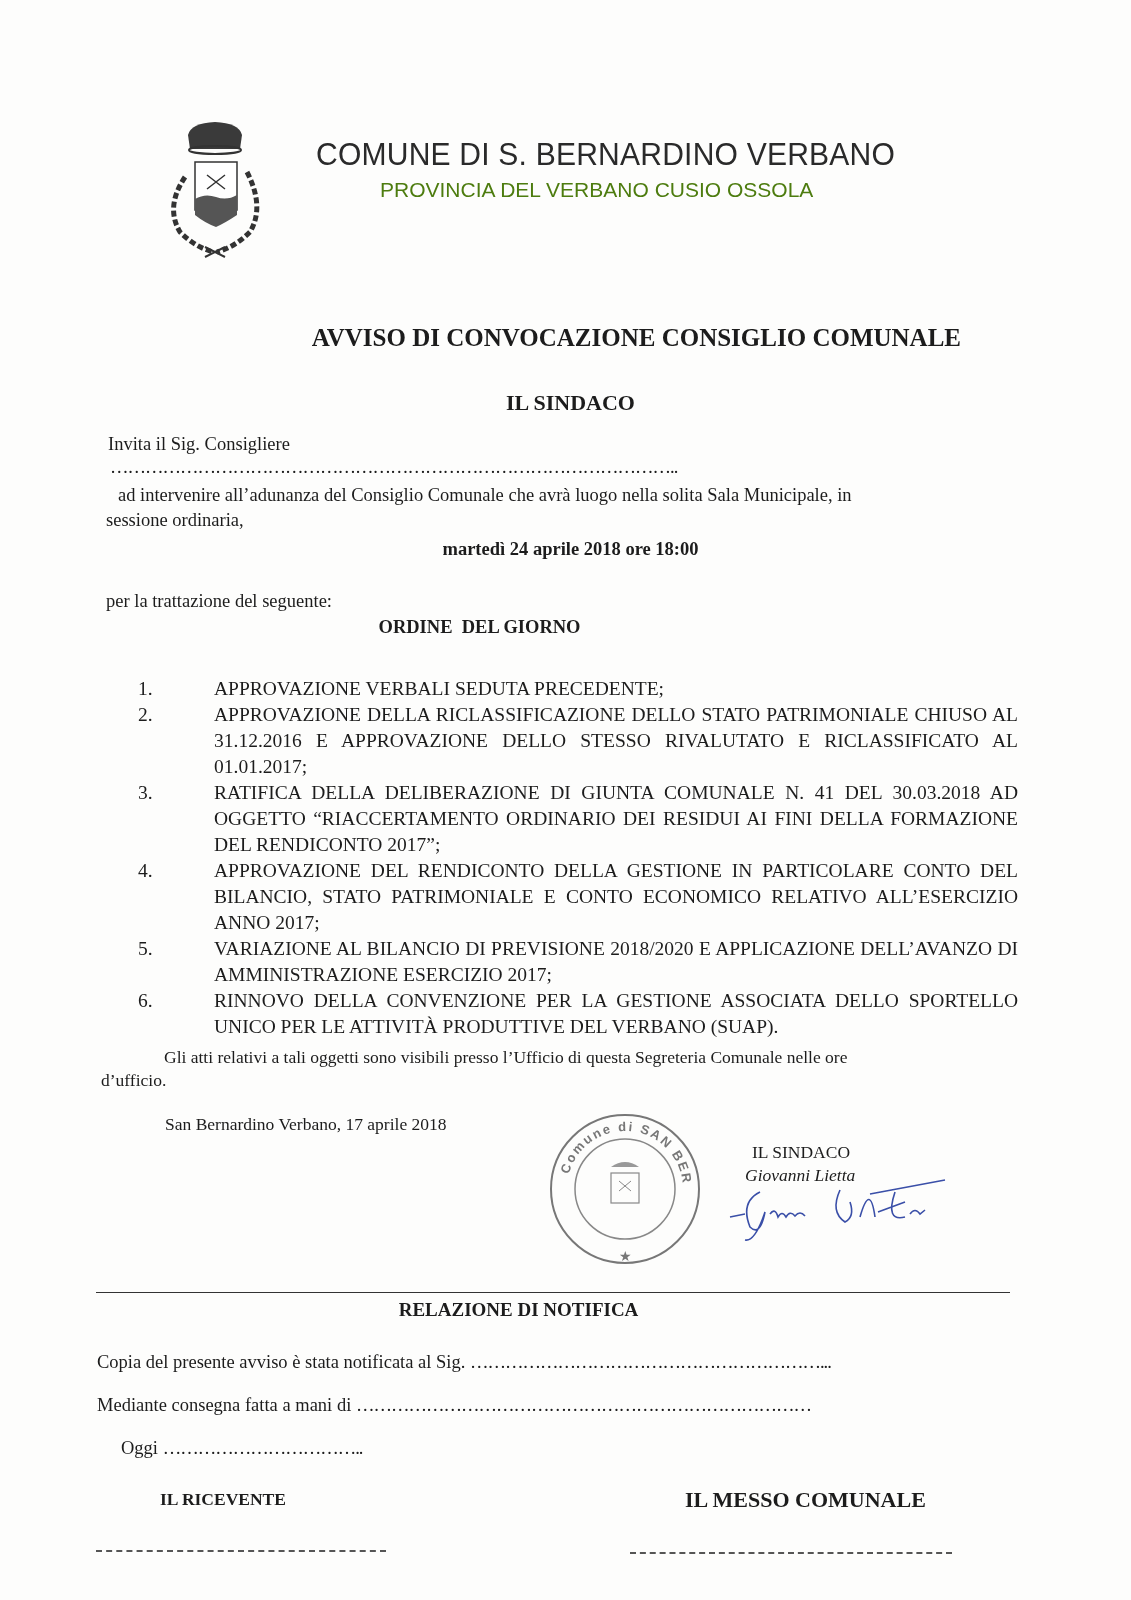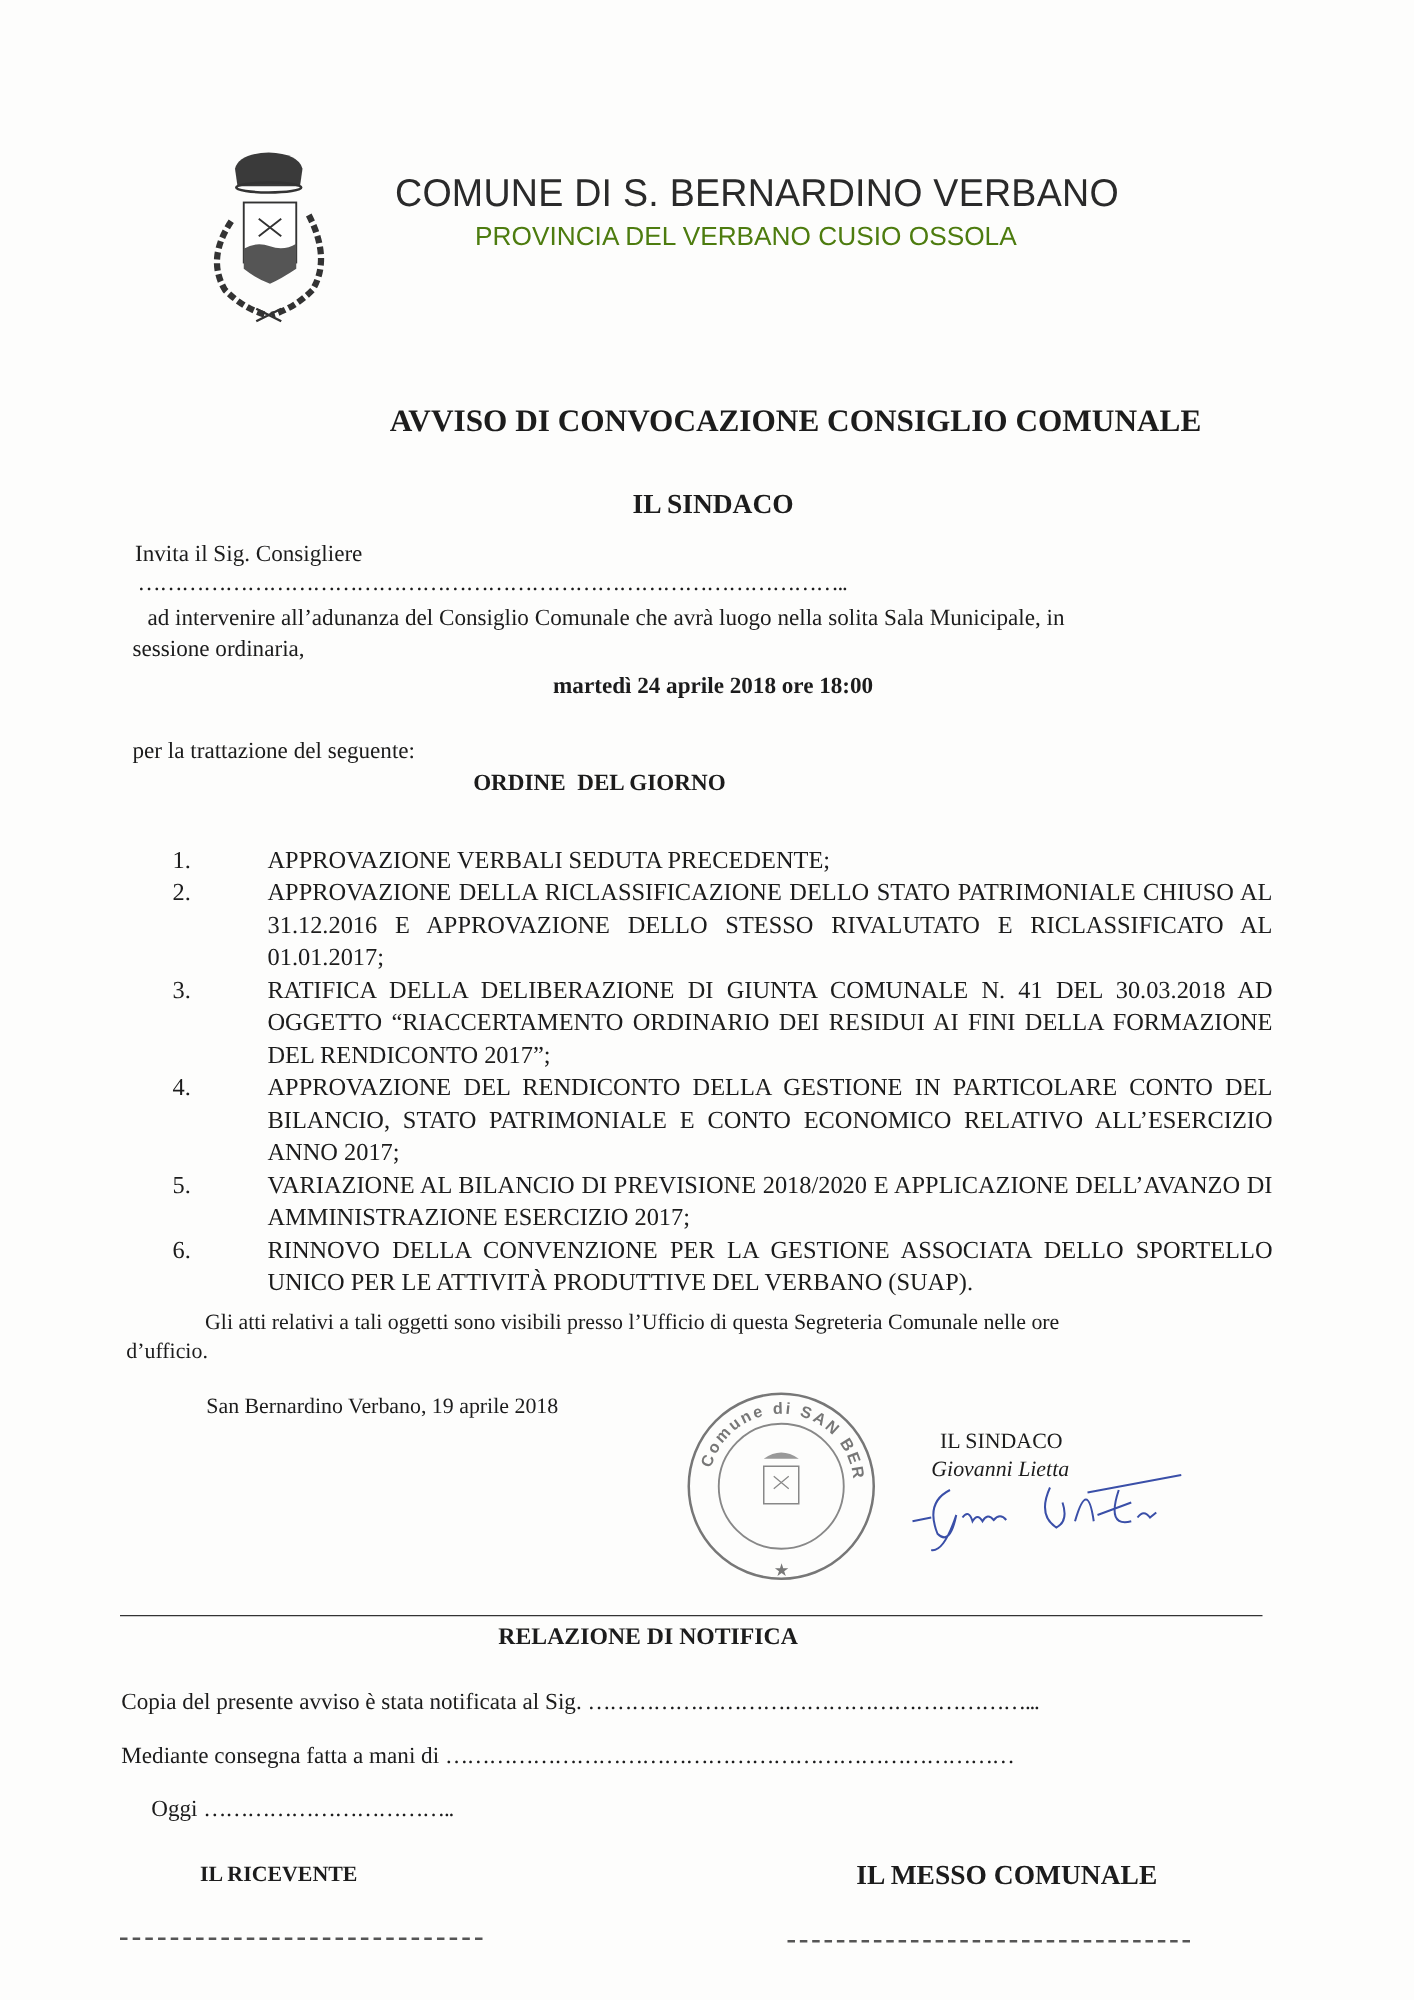--- a/index.html
+++ b/index.html
@@ -77,21 +77,21 @@
       <span class="txt">VARIAZIONE AL BILANCIO DI PREVISIONE 2018/2020 E APPLICAZIONE DELL’AVANZO DI AMMINISTRAZIONE ESERCIZIO 2017;</span>
     </li>
   <li>
       <span class="num">6.</span>
       <span class="txt">RINNOVO DELLA CONVENZIONE PER LA GESTIONE ASSOCIATA DELLO SPORTELLO UNICO PER LE ATTIVITÀ PRODUTTIVE DEL VERBANO (SUAP).</span>
     </li>
 </ol>
 
 <div class="abs p" style="left:164px; top:1045px; white-space:nowrap; font-size:17.5px;">Gli atti relativi a tali oggetti sono visibili presso l’Ufficio di questa Segreteria Comunale nelle ore</div>
 <div class="abs p" style="left:101px; top:1068px; font-size:17.5px;">d’ufficio.</div>
-<div class="abs p" style="left:165px; top:1112px; font-size:17.5px;">San Bernardino Verbano, 19 aprile 2018</div>
+<div class="abs p" style="left:165px; top:1112px; font-size:17.5px;">San Bernardino Verbano, 17 aprile 2018</div>
 
 <svg class="abs stamp" viewBox="0 0 156 156">
   <circle cx="78" cy="78" r="74" fill="none" stroke="#777" stroke-width="2"></circle>
   <circle cx="78" cy="78" r="50" fill="none" stroke="#888" stroke-width="1.5"></circle>
   <defs>
       <path id="arc" d="M20 78 A58 58 0 1 1 136 78"></path>
     </defs>
   <text font-family="Liberation Sans, sans-serif" font-size="13" font-weight="bold" fill="#777" letter-spacing="2">
     <textPath href="#arc" startOffset="8%">Comune di SAN BERNARDINO VERBANO</textPath>
   </text>

